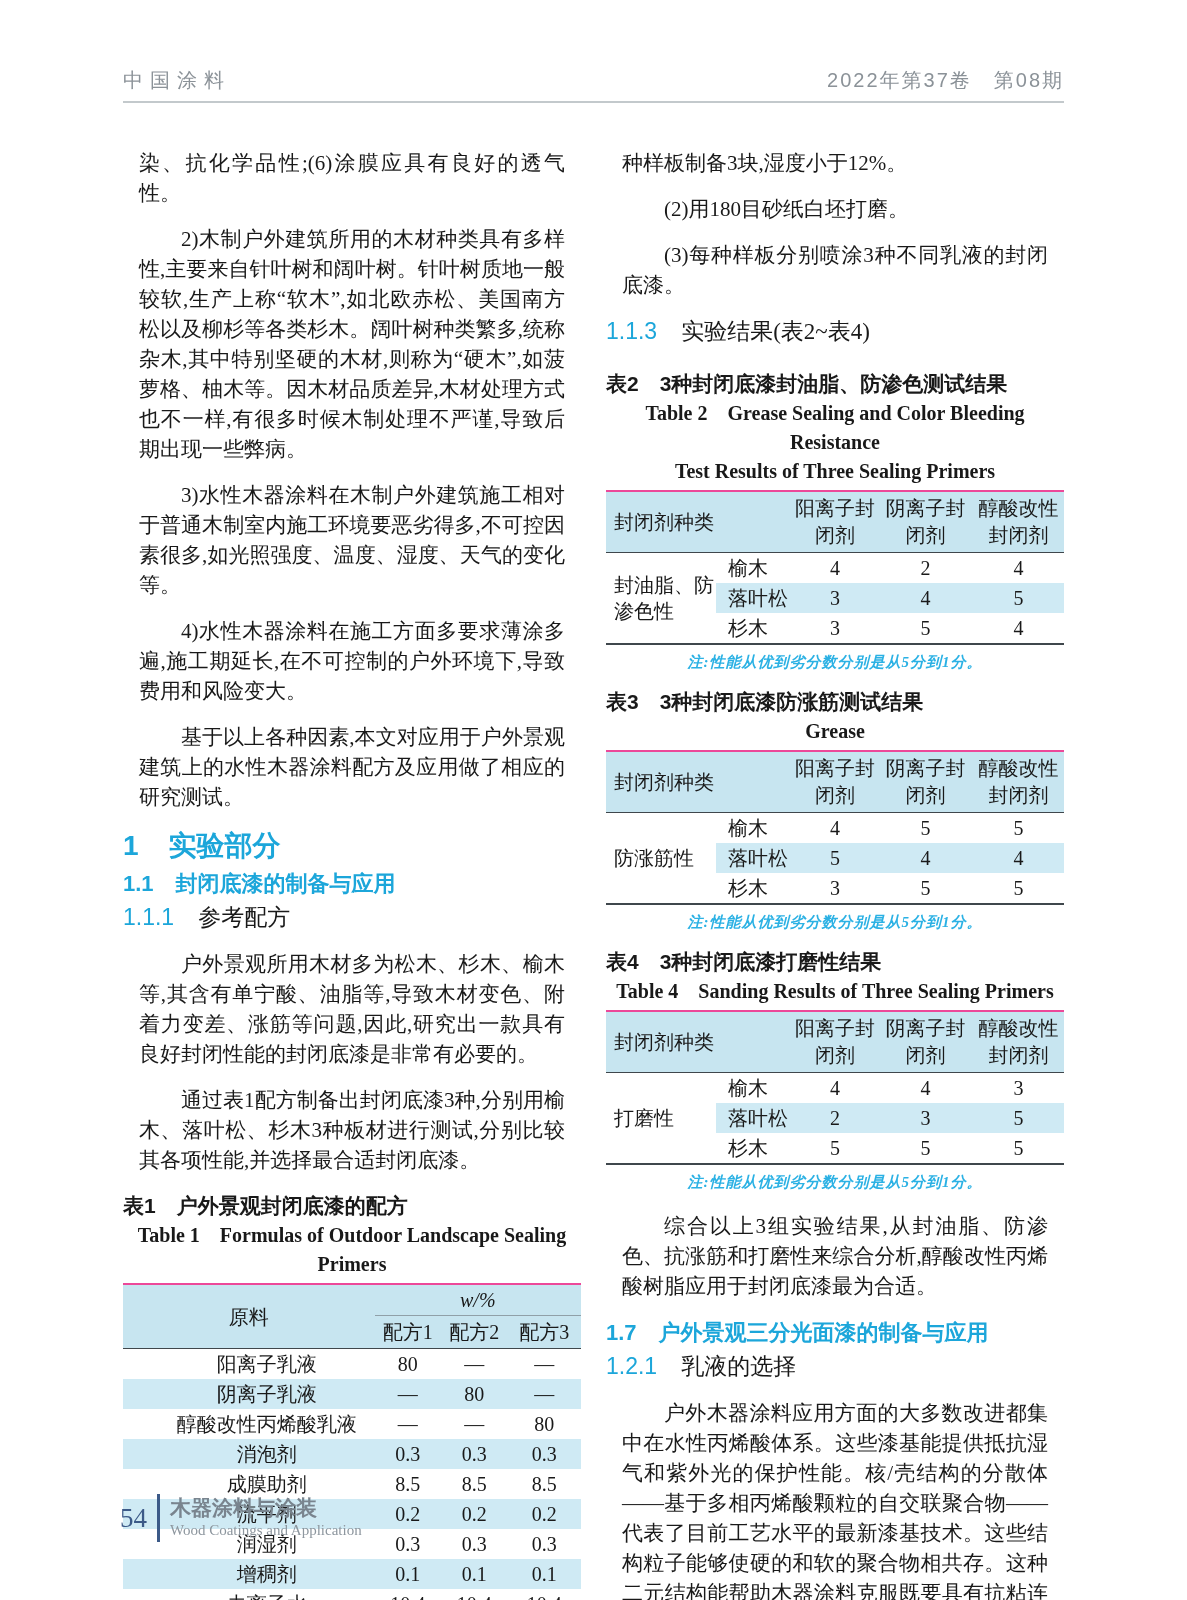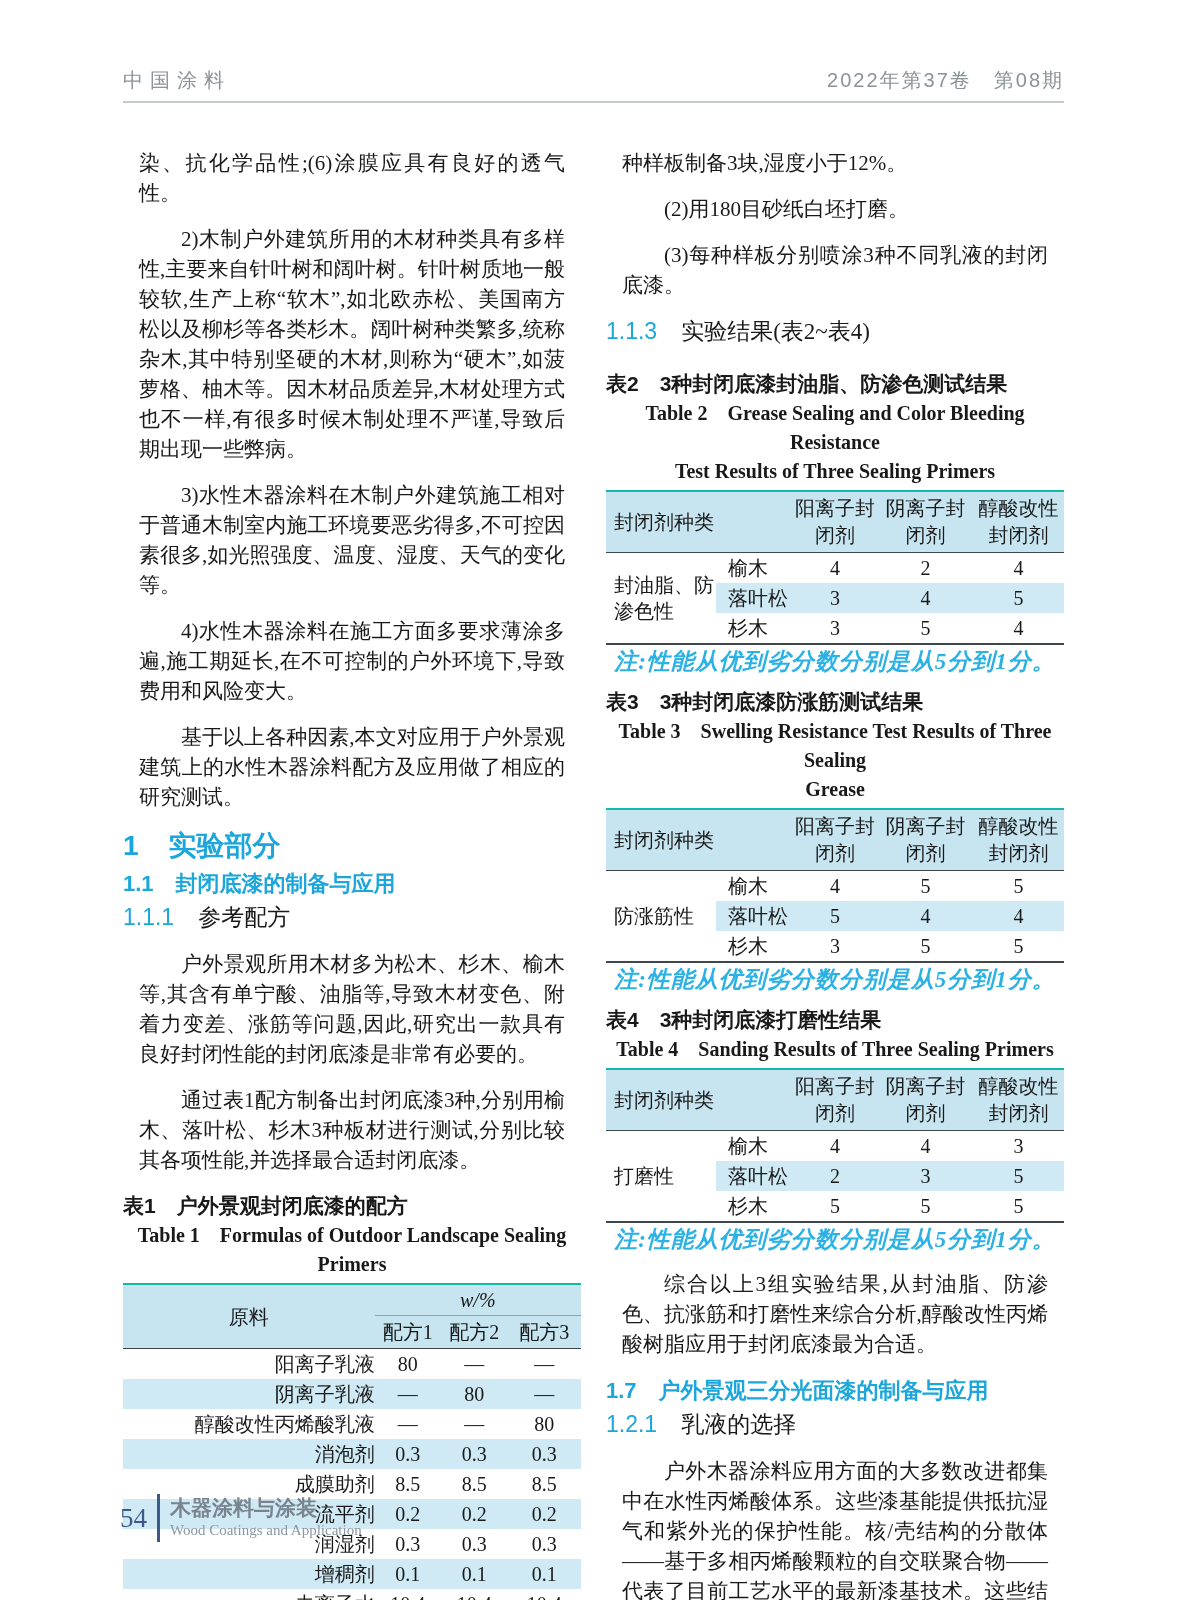--- a/index.html
+++ b/index.html
@@ -34,38 +34,38 @@
   h3.up{margin-top:20px;}
   
   .tblock{margin:12px 0 10px 0;}
   .tblock.t1b{margin-top:16px;margin-bottom:12px;}
   .t-zh{text-align:left;font-weight:bold;font-size:21px;line-height:30px;
         font-family:"Liberation Sans","DejaVu Sans",sans-serif;}
   .t-en{text-align:center;font-weight:bold;font-size:20px;line-height:29px;
         font-family:"Liberation Serif","DejaVu Serif",serif;}
   table{border-collapse:collapse;width:100%;font-size:20px;color:#191919;margin-top:4px;}
   table thead th{background:#c7e5f0;font-weight:normal;}
-  table{border-top:2px solid #14b8a6;border-bottom:2px solid #3f474c;}
+  table{border-top:2px solid #ec4899;border-bottom:2px solid #3f474c;}
   thead{border-bottom:1.5px solid #3f474c;}
   
   .t1 td,.t1 th{height:28px;padding:0;}
   .t1 th.mat{text-align:center;}
   .t1 th.wcell{border-bottom:1px solid #90a0a8;font-style:italic;height:30px;text-align:center;
                font-family:"Liberation Serif","DejaVu Serif",serif;}
   .t1 thead tr.sub th{height:32px;text-align:center;}
   .t1 td{text-align:center;}
-  .t1 td.nm{text-align:right;padding-left:36px;}
+  .t1 td.nm{text-align:center;padding-left:36px;}
   tr.alt td{background:#cfeaf4;}
   
   .t2 th{text-align:center;padding:3px 2px;line-height:27px;}
   .t2 th.typ{text-align:left;padding-left:8px;}
   .t2 td{height:27px;text-align:center;padding:0;}
   .t2 td.rl{text-align:left;padding-left:8px;line-height:26px;}
   .t2 td.wd{text-align:left;padding-left:12px;}
-  .note{color:#2bb1e4;font-size:23px;line-height:26px;text-align:center;
+  .note{color:#2bb1e4;font-size:15px;line-height:26px;text-align:center;
         font-style:italic;font-weight:bold;margin:4px 0 2px 0;
         font-family:"Liberation Serif","DejaVu Serif",serif;letter-spacing:1px;}
   
   .pagefoot{position:absolute;left:120px;top:1494px;display:flex;align-items:center;}
   .pageno{color:#3c5a88;font-size:27px;margin-right:10px;font-family:"Liberation Serif","DejaVu Serif",serif;}
   .bar{display:inline-block;width:3px;height:48px;background:#3c5a88;margin-right:10px;}
   .ftcol{display:flex;flex-direction:column;justify-content:center;}
   .ft-zh{color:#79848e;font-weight:bold;font-size:21px;line-height:24px;
          font-family:"Liberation Sans","DejaVu Sans",sans-serif;}
   .ft-en{color:#8d969e;font-size:15px;line-height:20px;font-family:"Liberation Serif","DejaVu Serif",serif;}
@@ -245,21 +245,20 @@
               <td>5</td>
               <td>4</td>
           </tr>
         </tbody>
       </table>
       <div class="note">注:性能从优到劣分数分别是从5分到1分。</div>
     </div>
 
     <div class="tblock">
       <div class="t-zh">表3　3种封闭底漆防涨筋测试结果</div>
-      <div class="t-en">Table 3　Swelling Resistance Test Results of Three Sealing</div>
       <div class="t-en">Grease</div>
       <table class="t2">
         <colgroup>
             <col style="width:110px">
             <col style="width:76px">
             <col style="width:86px">
             <col style="width:95px">
             <col style="width:91px">
           </colgroup>
         <thead>

